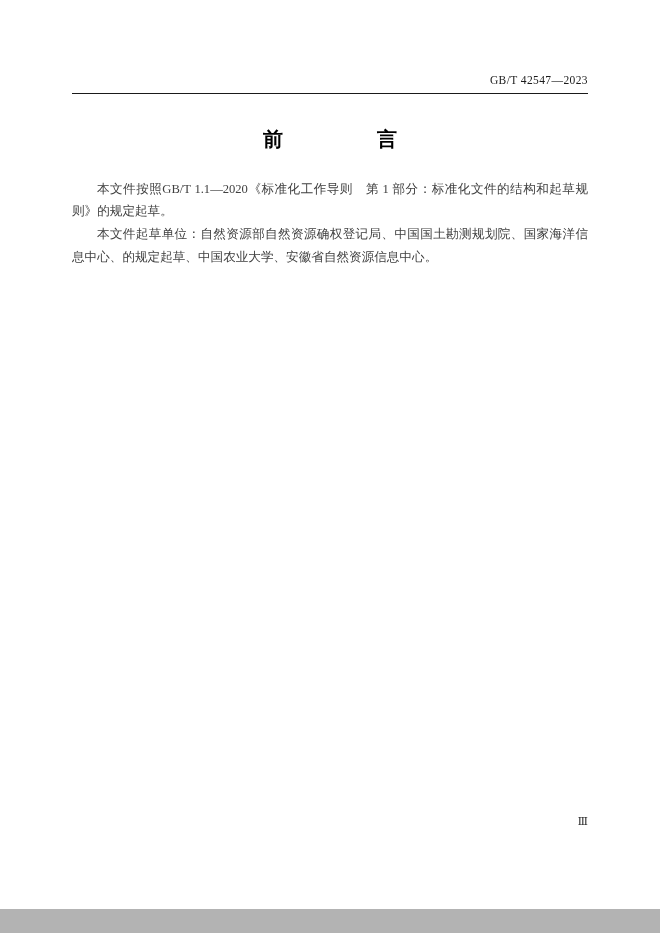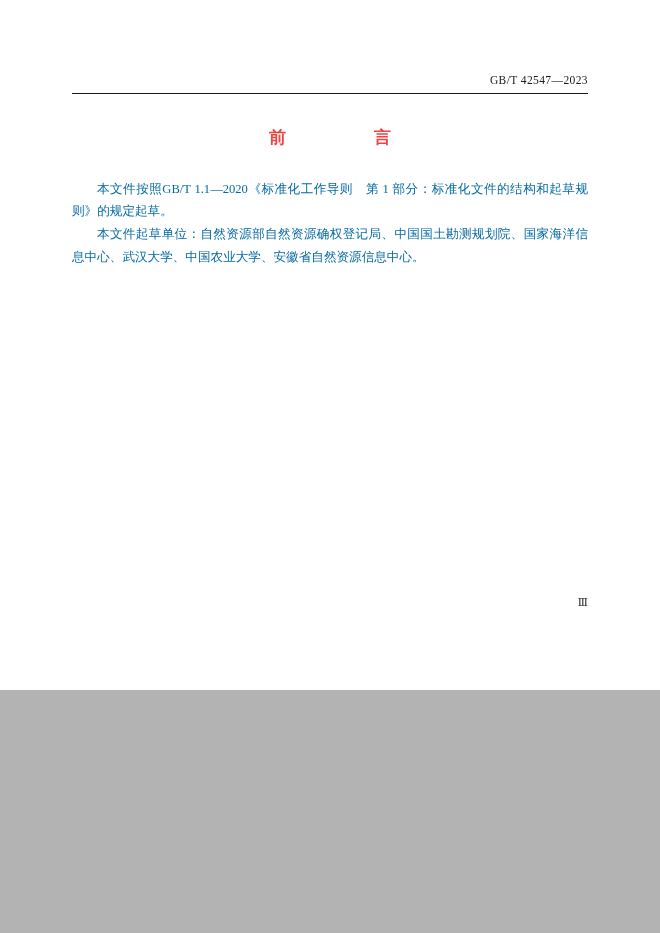--- a/index.html
+++ b/index.html
@@ -6,21 +6,21 @@
     margin: 0;
     padding: 0;
     background: #b3b3b3;
   }
   body {
     font-family: "Liberation Serif", "DejaVu Serif", serif;
   }
   .page {
     position: relative;
     width: 660px;
-    height: 690px;
+    height: 909px;
     background: #ffffff;
     overflow: hidden;
     box-sizing: border-box;
   }
   .page-inner {
     position: absolute;
     left: 72px;
     right: 72px;
     top: 0;
     bottom: 0;
@@ -42,35 +42,35 @@
     right: 0;
     height: 1px;
     background: #1a1a1a;
   }
   .doc-title {
     position: absolute;
     top: 126px;
     left: 0;
     right: 0;
     text-align: center;
-    font-size: 17px;
+    font-size: 20px;
     font-weight: bold;
     letter-spacing: 18px;
     text-indent: 18px;
-    color: #ef4444;
+    color: #000000;
     font-family: "DejaVu Serif", "Liberation Serif", serif;
   }
   .body-text {
     position: absolute;
     top: 178px;
     left: 0;
     right: 0;
     font-size: 12.6px;
     line-height: 1.78;
-    color: #0369a1;
+    color: #404040;
     text-align: justify;
     text-justify: inter-ideograph;
   }
   .para {
     margin: 0 0 0.5px 0;
     text-indent: 25px;
     text-align: justify;
   }
   .footer-page {
     position: absolute;
@@ -87,19 +87,19 @@
 <div class="page">
   <div class="page-inner">
 
     <div class="header">GB/T 42547—2023</div>
     <div class="header-rule"></div>
 
     <div class="doc-title">前　　言</div>
 
     <div class="body-text">
       <p class="para">本文件按照GB/T 1.1—2020《标准化工作导则　第 1 部分：标准化文件的结构和起草规则》的规定起草。</p>
-      <p class="para">本文件起草单位：自然资源部自然资源确权登记局、中国国土勘测规划院、国家海洋信息中心、武汉大学、中国农业大学、安徽省自然资源信息中心。</p>
+      <p class="para">本文件起草单位：自然资源部自然资源确权登记局、中国国土勘测规划院、国家海洋信息中心、的规定起草、中国农业大学、安徽省自然资源信息中心。</p>
     </div>
 
     <div class="footer-page">Ⅲ</div>
 
   </div>
 </div>
 
 </body></html>

